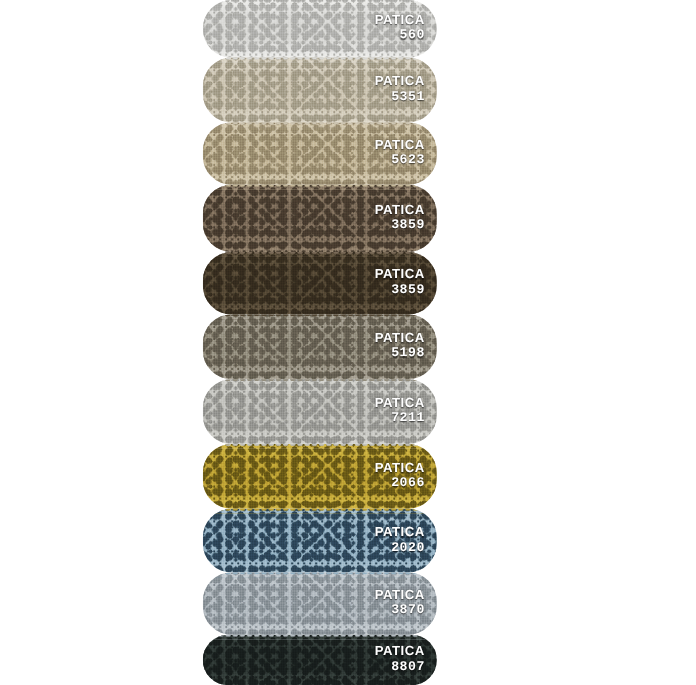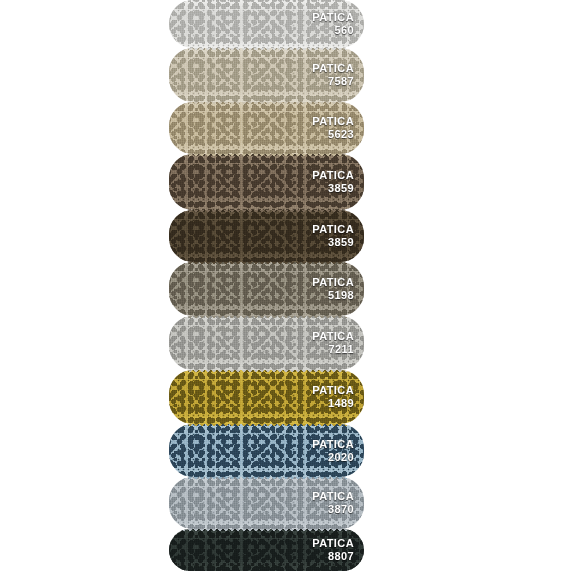--- a/index.html
+++ b/index.html
@@ -81,41 +81,41 @@
     font-family: "Liberation Sans", sans-serif;
     font-weight: bold;
     font-size: 11px;
     line-height: 13px;
     letter-spacing: 0.4px;
     text-shadow: 0 1px 1px rgba(0,0,0,0.55), 0 0 2px rgba(0,0,0,0.35);
     white-space: nowrap;
     z-index: 5;
   }
   .label .brand { display: block; }
-  .label .code  { display: block; }
+  .label .code  { display: block; font-family: Liberation Mono, monospace; }
 </style>
 </head>
 <body>
 
 <div id="swatch-strip">
     <div class="swatch" style="height: 48px; background-color: rgb(217, 217, 214); background-image: linear-gradient(rgb(238, 238, 236) 0%, rgb(217, 217, 214) 30%, rgb(217, 217, 214) 72%, rgb(238, 238, 236) 100%);">
       <div class="texture spots" style="background-image: radial-gradient(rgb(168, 168, 164) 38%, transparent 42%), radial-gradient(rgb(168, 168, 164) 30%, transparent 36%), radial-gradient(rgb(168, 168, 164) 34%, transparent 40%), radial-gradient(rgb(168, 168, 164) 26%, transparent 34%), radial-gradient(rgb(168, 168, 164) 22%, transparent 30%);"></div>
       <div class="weave"></div>
       <div class="label" style="color: rgb(255, 255, 255);">
         <span class="brand">PATICA</span>
         <span class="code">560</span>
       </div>
     </div>
     <div class="swatch" style="height: 54px; background-color: rgb(205, 197, 178); background-image: linear-gradient(rgb(222, 216, 201) 0%, rgb(205, 197, 178) 30%, rgb(205, 197, 178) 72%, rgb(222, 216, 201) 100%);">
       <div class="texture spots" style="background-image: radial-gradient(rgb(156, 148, 127) 38%, transparent 42%), radial-gradient(rgb(156, 148, 127) 30%, transparent 36%), radial-gradient(rgb(156, 148, 127) 34%, transparent 40%), radial-gradient(rgb(156, 148, 127) 26%, transparent 34%), radial-gradient(rgb(156, 148, 127) 22%, transparent 30%);"></div>
       <div class="weave"></div>
       <div class="edge-top" style="background-image: radial-gradient(circle at 3px 0px, rgb(217, 217, 214) 2.6px, transparent 2.9px);"></div>
       <div class="label" style="color: rgb(255, 255, 255);">
         <span class="brand">PATICA</span>
-        <span class="code">7587</span>
+        <span class="code">5351</span>
       </div>
     </div>
     <div class="swatch" style="height: 52px; background-color: rgb(198, 185, 154); background-image: linear-gradient(rgb(214, 203, 177) 0%, rgb(198, 185, 154) 30%, rgb(198, 185, 154) 72%, rgb(214, 203, 177) 100%);">
       <div class="texture spots" style="background-image: radial-gradient(rgb(143, 129, 100) 38%, transparent 42%), radial-gradient(rgb(143, 129, 100) 30%, transparent 36%), radial-gradient(rgb(143, 129, 100) 34%, transparent 40%), radial-gradient(rgb(143, 129, 100) 26%, transparent 34%), radial-gradient(rgb(143, 129, 100) 22%, transparent 30%);"></div>
       <div class="weave"></div>
       <div class="edge-top" style="background-image: radial-gradient(circle at 3px 0px, rgb(205, 197, 178) 2.6px, transparent 2.9px);"></div>
       <div class="label" style="color: rgb(255, 255, 255);">
         <span class="brand">PATICA</span>
         <span class="code">5623</span>
       </div>
@@ -155,21 +155,21 @@
         <span class="brand">PATICA</span>
         <span class="code">7211</span>
       </div>
     </div>
     <div class="swatch" style="height: 54px; background-color: rgb(191, 162, 52); background-image: linear-gradient(rgb(212, 184, 69) 0%, rgb(191, 162, 52) 30%, rgb(191, 162, 52) 72%, rgb(212, 184, 69) 100%);">
       <div class="texture spots" style="background-image: radial-gradient(rgb(93, 79, 18) 38%, transparent 42%), radial-gradient(rgb(93, 79, 18) 30%, transparent 36%), radial-gradient(rgb(93, 79, 18) 34%, transparent 40%), radial-gradient(rgb(93, 79, 18) 26%, transparent 34%), radial-gradient(rgb(93, 79, 18) 22%, transparent 30%);"></div>
       <div class="weave"></div>
       <div class="edge-top" style="background-image: radial-gradient(circle at 3px 0px, rgb(195, 195, 190) 2.6px, transparent 2.9px);"></div>
       <div class="label" style="color: rgb(255, 255, 255);">
         <span class="brand">PATICA</span>
-        <span class="code">1489</span>
+        <span class="code">2066</span>
       </div>
     </div>
     <div class="swatch" style="height: 53px; background-color: rgb(147, 177, 196); background-image: linear-gradient(rgb(169, 195, 210) 0%, rgb(147, 177, 196) 30%, rgb(147, 177, 196) 72%, rgb(169, 195, 210) 100%);">
       <div class="texture spots" style="background-image: radial-gradient(rgb(33, 57, 75) 38%, transparent 42%), radial-gradient(rgb(33, 57, 75) 30%, transparent 36%), radial-gradient(rgb(33, 57, 75) 34%, transparent 40%), radial-gradient(rgb(33, 57, 75) 26%, transparent 34%), radial-gradient(rgb(33, 57, 75) 22%, transparent 30%);"></div>
       <div class="weave"></div>
       <div class="edge-top" style="background-image: radial-gradient(circle at 3px 0px, rgb(191, 162, 52) 2.6px, transparent 2.9px);"></div>
       <div class="label" style="color: rgb(255, 255, 255);">
         <span class="brand">PATICA</span>
         <span class="code">2020</span>
       </div>

